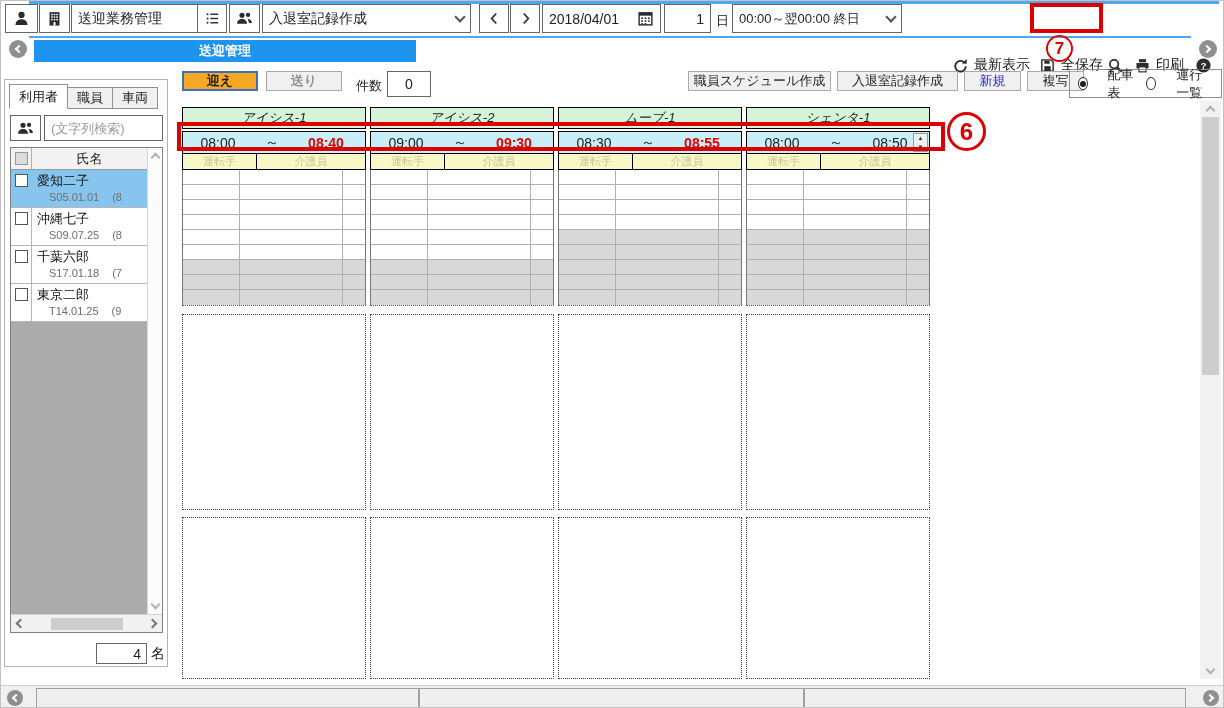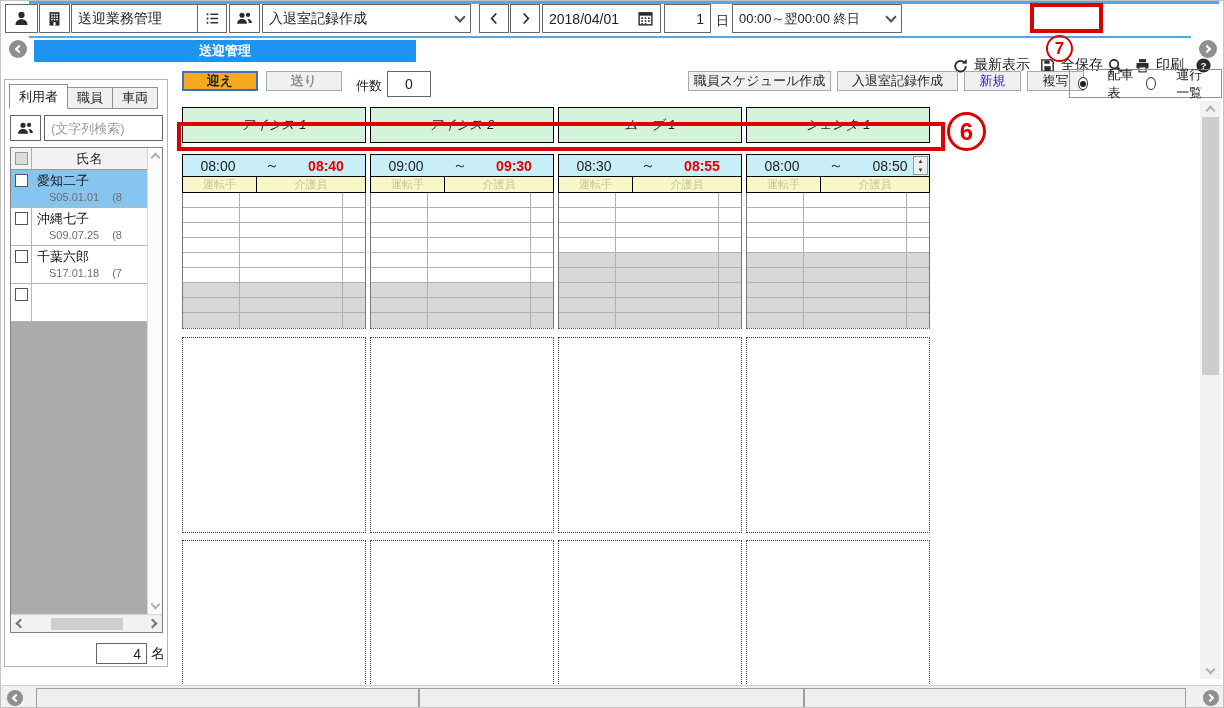--- a/index.html
+++ b/index.html
@@ -94,23 +94,23 @@
   #btn-copy { left:1026px; width:57px; }
   #radio-group { position:absolute; left:1068px; top:68px; width:153px; height:29px; border:1px solid #909090;
                  display:flex; align-items:center; gap:12px; padding:0 8px; }
   .radio { display:flex; align-items:center; gap:20px; cursor:pointer; font-size:13px; }
   .rdot { width:13px; height:13px; border-radius:50%; border:1px solid #333; background:#fff;
           display:flex; align-items:center; justify-content:center; }
   .rdot.on::after { content:""; width:6px; height:6px; border-radius:50%; background:#222; }
 
   
   .column { position:absolute; top:106px; width:184px; }
-  .col-header { height:36px; background:#d4f3d8; border:1px solid #000; font-style:italic; font-size:13px;
+  .col-header { height:22px; background:#d4f3d8; border:1px solid #000; font-style:italic; font-size:13px;
                 display:flex; align-items:center; justify-content:center; }
-  .col-time { margin-top:11px; height:23px; background:#c8eef8; border:1px solid #000; position:relative;
+  .col-time { margin-top:2px; height:23px; background:#c8eef8; border:1px solid #000; position:relative;
               display:flex; align-items:center; justify-content:space-between; padding:0 16px 0 12px;
               font-size:14px; cursor:pointer; }
   .t-start,.t-end { width:46px; text-align:center; }
   .t-end.red { color:#e60000; font-weight:bold; }
   .spinner { position:absolute; right:1px; top:1px; bottom:1px; width:15px; background:#f0f0f0;
              border:1px solid #999; display:flex; flex-direction:column; align-items:center;
              justify-content:space-between; padding:1px 0; font-size:6px; color:#333; line-height:1; }
   .col-staff { display:flex; height:16px; border:1px solid #000; border-top:none; background:#f7f7c8; }
   .staff-cell { width:40%; display:flex; align-items:center; justify-content:center; font-size:11px; color:#c6c69a; }
   .staff-cell.c2 { width:60%; border-left:1px solid #000; }
@@ -360,20 +360,27 @@
                   <div class="l-sub">
                     <span>S17.01.18</span>
                     <span>(7</span>
                   </div>
                 </div>
               </div>
               <div class="l-row">
                 <div class="l-cb">
                   <div class="cb"></div>
                 </div>
+                <div class="l-main">
+                  <div class="l-name">東京二郎</div>
+                  <div class="l-sub">
+                    <span>T14.01.25</span>
+                    <span>(9</span>
+                  </div>
+                </div>
               </div>
             </div>
           <div class="list-fill"></div>
         </div>
         <div class="list-strip">
           <span class="schev up"></span>
           <span class="schev down"></span>
         </div>
       </div>
       <div class="list-hscroll">

